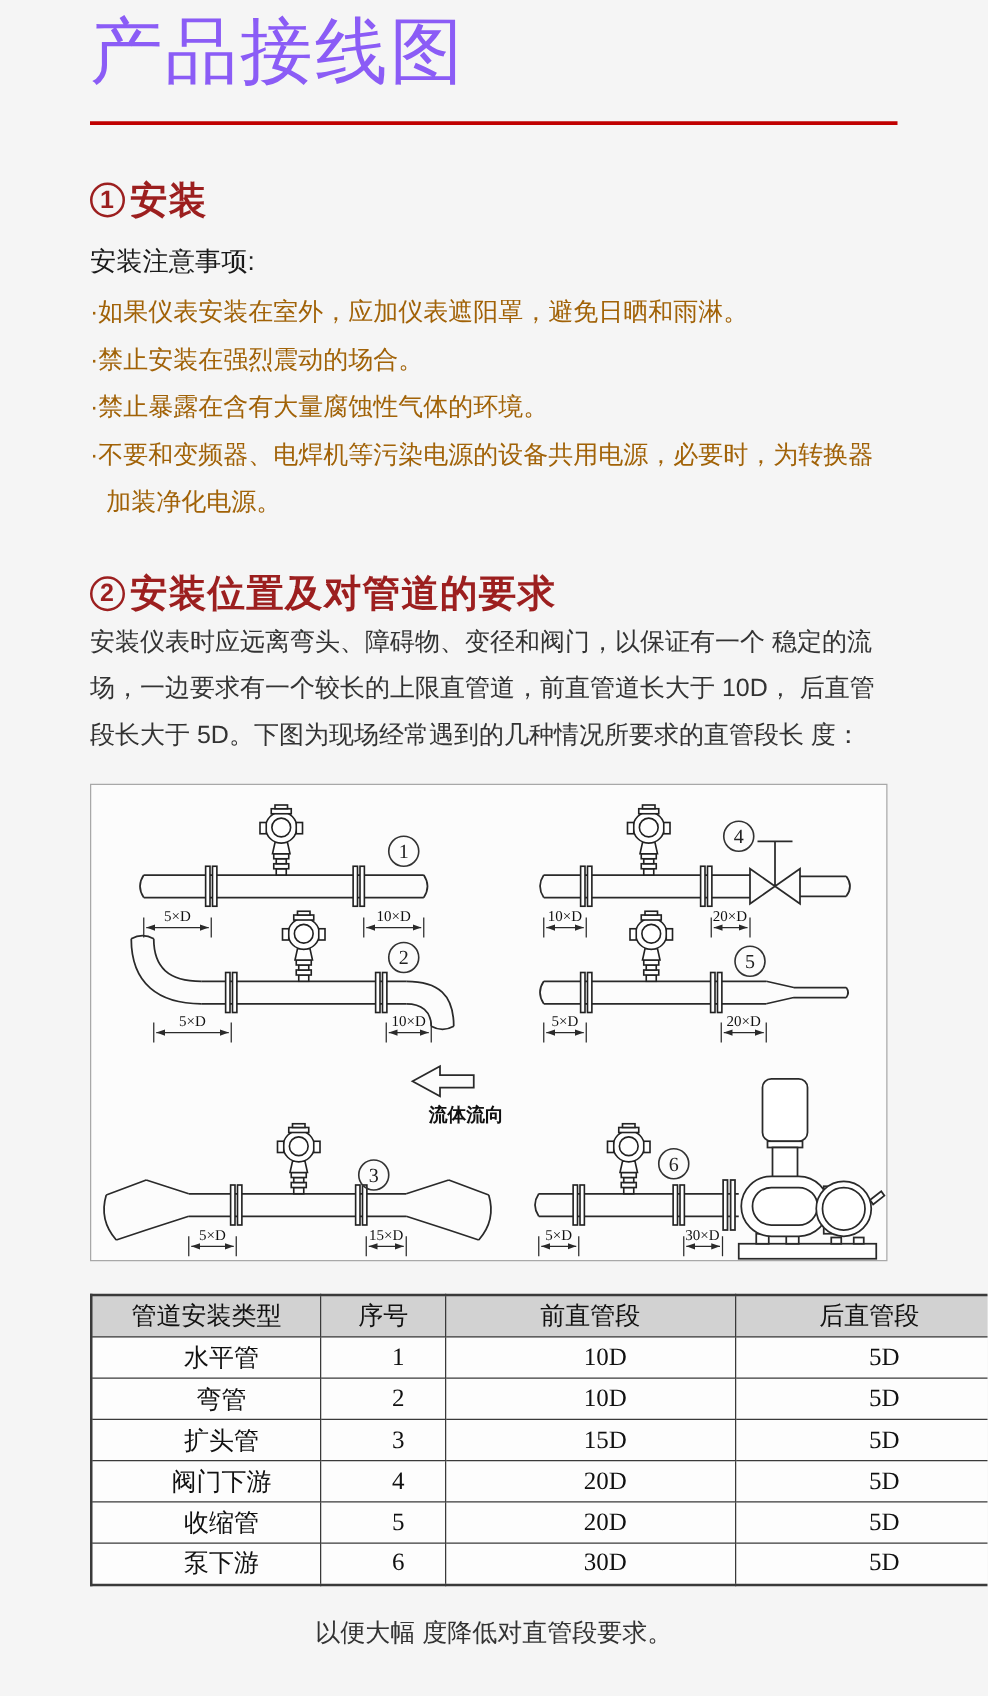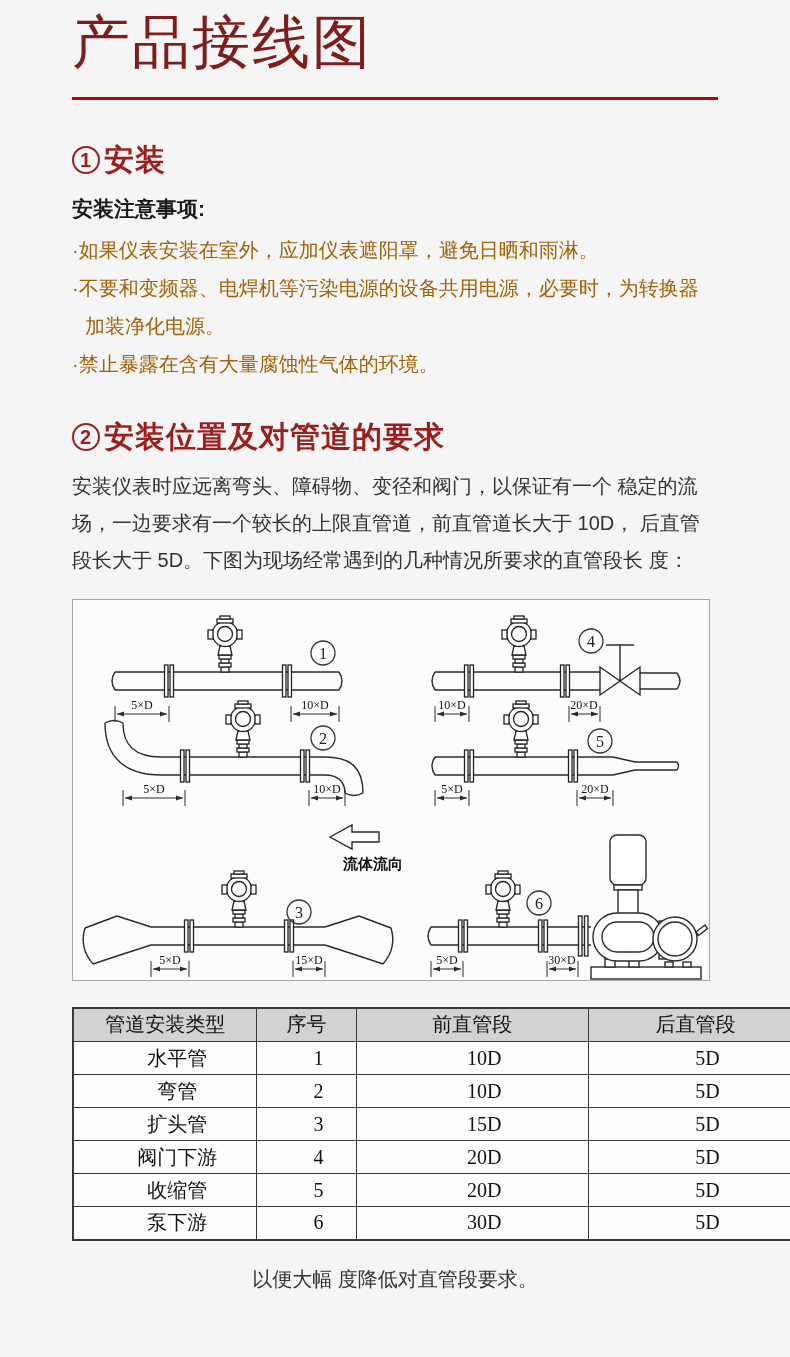--- a/index.html
+++ b/index.html
@@ -5,43 +5,43 @@
   * { margin:0; padding:0; box-sizing:border-box; }
   html,body { background:#f5f5f5; }
   body {
     width:790px; height:1357px; overflow:hidden;
     font-family:"Liberation Sans","DejaVu Sans",sans-serif;
     color:#333;
   }
   .page { padding:6px 72px 0 72px; }
 
   .title {
-    font-size:58px; font-weight:500; color:#7f1d1d;
+    font-size:58px; font-weight:500; color:#8b5cf6;
     letter-spacing:2px; line-height:1.25;
   }
   .rule { height:3px; background:#c00000; margin-top:18px; }
 
   .sec-head {
     margin-top:40px; font-size:30px; font-weight:bold; color:#9c1f1f;
     letter-spacing:1px; display:flex; align-items:center;
   }
   .sec-head.second { margin-top:34px; }
   .h-num {
     display:inline-block; width:28px; height:28px; line-height:24px;
     border:2.5px solid #9c1f1f; border-radius:50%; text-align:center;
     font-size:20px; font-weight:bold; margin-right:4px; flex:0 0 auto;
   }
-  .sub-head { margin-top:14px; font-size:21px; font-weight:bold; color:#1a1a1a; }
+  .sub-head { margin-top:14px; font-size:21px; font-weight:normal; color:#1a1a1a; }
 
   .bullets { margin-top:8px; }
   .bullets p {
     font-size:20px; line-height:38px; color:#a16207;
     padding-left:13px; text-indent:-13px;
   }
-  .para { margin-top:10px; font-size:20px; line-height:37px; color:#333; }
+  .para { margin-top:0; font-size:20px; line-height:37px; color:#333; }
 
   .diagram-box {
     margin-top:20px; width:638px; height:382px;
     background:#fcfcfc; border:1px solid #a8a8a8;
   }
   svg { display:block; }
   .pl { fill:none; stroke:#2a2a2a; stroke-width:1.4; }
   .dim line { stroke:#2a2a2a; stroke-width:1; }
   .ar { marker-start:url(#arw); marker-end:url(#arw); }
   .dim text {
@@ -84,22 +84,23 @@
 
   <div class="sec-head">
     <span class="h-num">1</span>
     <span>安装</span>
   </div>
 
   <div class="sub-head">安装注意事项:</div>
 
   <div class="bullets">
     <p>·如果仪表安装在室外，应加仪表遮阳罩，避免日晒和雨淋。</p>
+    <p>·禁止安装在强烈震动的场合。</p>
+    <p>·禁止暴露在含有大量腐蚀性气体的环境。</p>
     <p>·不要和变频器、电焊机等污染电源的设备共用电源，必要时，为转换器加装净化电源。</p>
-    <p>·禁止暴露在含有大量腐蚀性气体的环境。</p>
   </div>
 
   <div class="sec-head second">
     <span class="h-num">2</span>
     <span>安装位置及对管道的要求</span>
   </div>
 
   <p class="para">安装仪表时应远离弯头、障碍物、变径和阀门，以保证有一个 稳定的流场，一边要求有一个较长的上限直管道，前直管道长大于 10D， 后直管段长大于 5D。下图为现场经常遇到的几种情况所要求的直管段长 度：</p>
 
   <div class="diagram-box">

